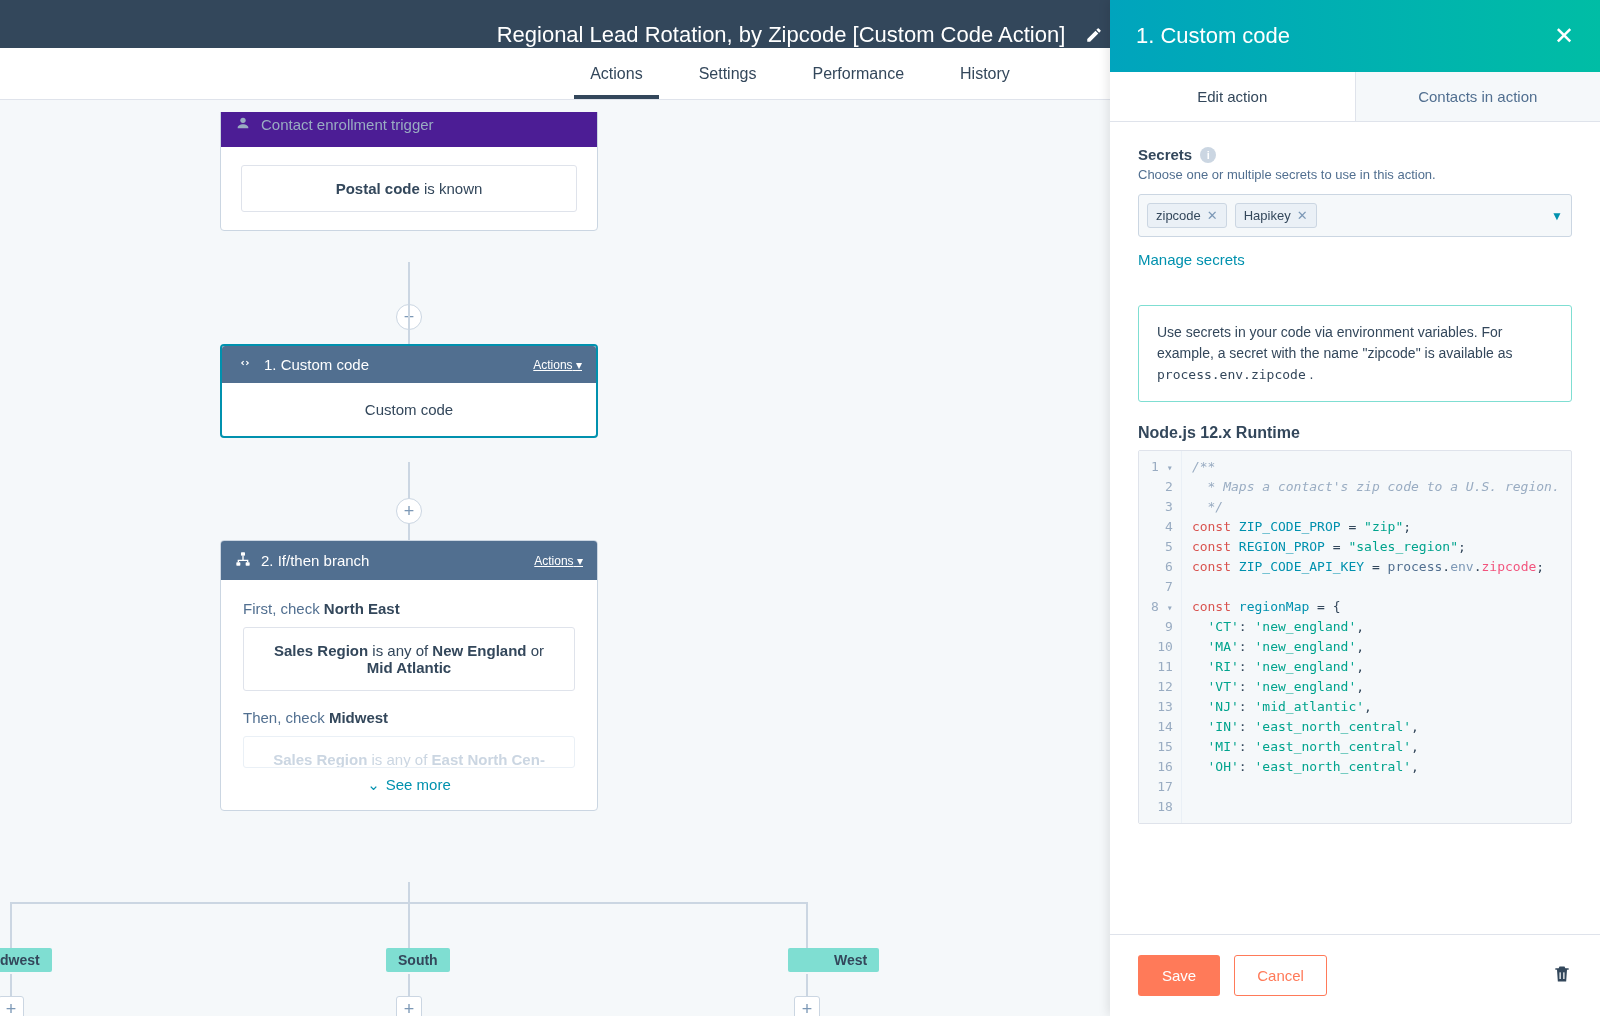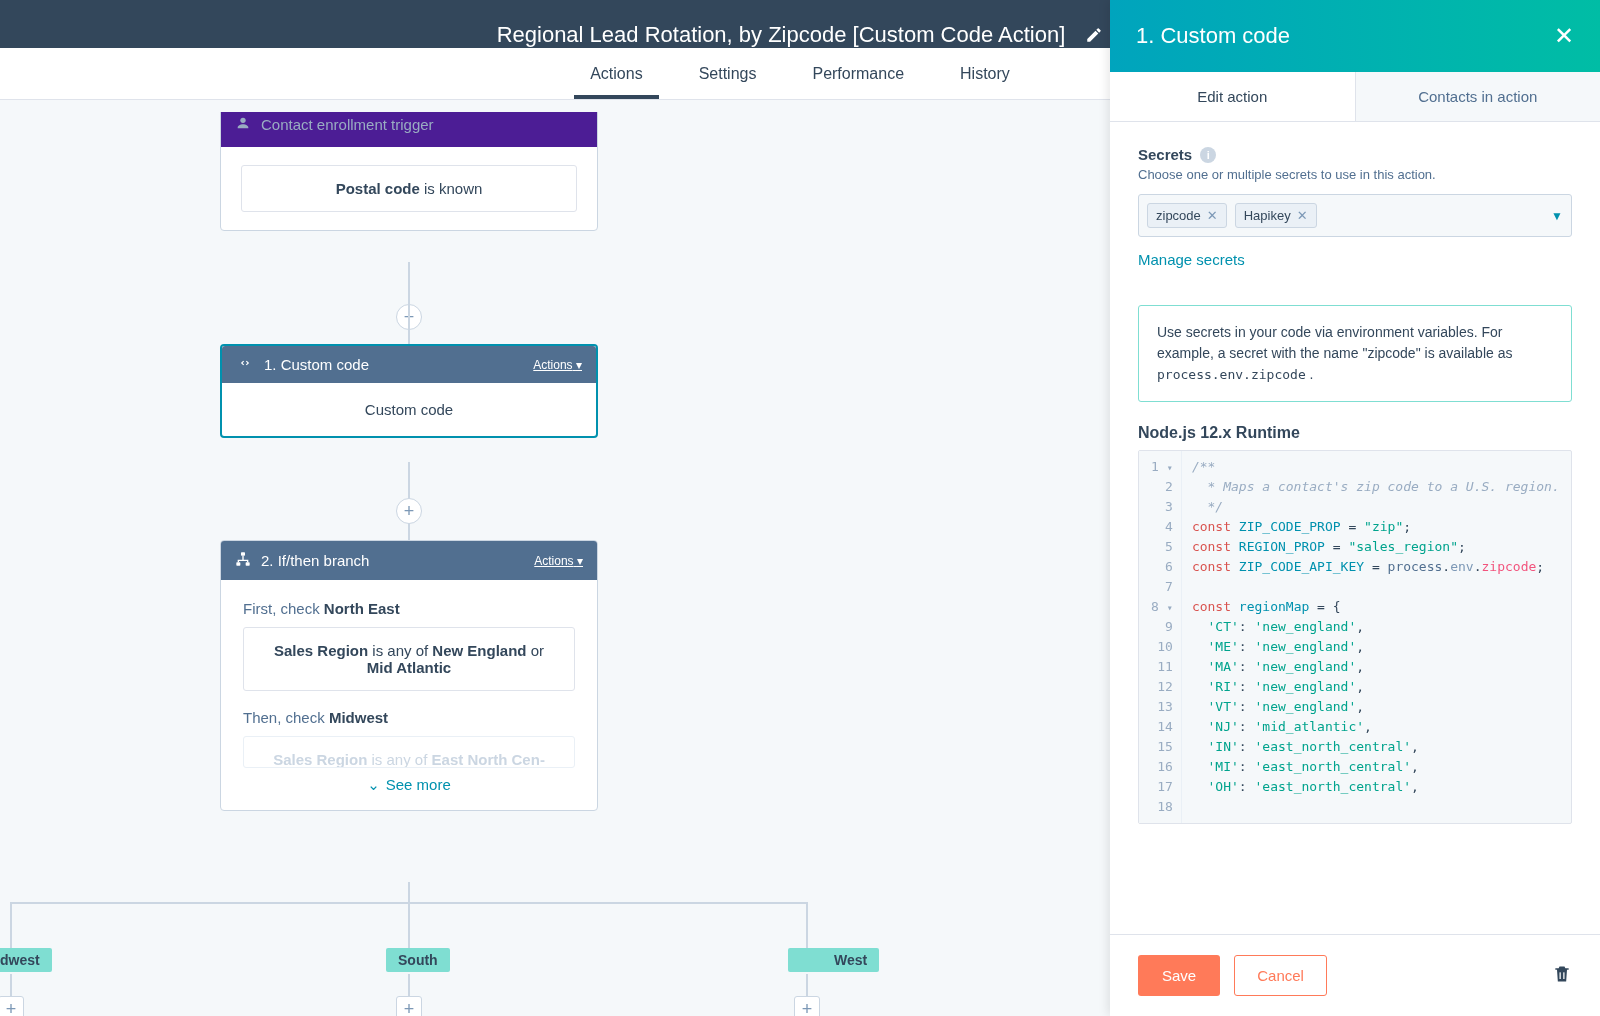--- a/index.html
+++ b/index.html
@@ -245,21 +245,20 @@
       <div class="codelines" id="codelines">
           <div class="cl"><span class="tok-cmt">/**</span></div>
           <div class="cl"><span class="tok-cmt">  * Maps a contact's zip code to a U.S. region.</span></div>
           <div class="cl"><span class="tok-cmt">  */</span></div>
           <div class="cl"><span class="tok-kw">const</span> <span class="tok-const">ZIP_CODE_PROP</span> = <span class="tok-str">"zip"</span>;</div>
           <div class="cl"><span class="tok-kw">const</span> <span class="tok-const">REGION_PROP</span> = <span class="tok-str">"sales_region"</span>;</div>
           <div class="cl"><span class="tok-kw">const</span> <span class="tok-const">ZIP_CODE_API_KEY</span> = <span class="tok-prop">process</span>.<span class="tok-env">env</span>.<span class="tok-zip">zipcode</span>;</div>
           <div class="cl"></div>
           <div class="cl"><span class="tok-kw">const</span> <span class="tok-const">regionMap</span> = {</div>
           <div class="cl">  <span class="tok-str">'CT'</span>: <span class="tok-str">'new_england'</span>,</div>
-          <div class="cl">  <span class="tok-str">'ME'</span>: <span class="tok-str">'new_england'</span>,</div>
           <div class="cl">  <span class="tok-str">'MA'</span>: <span class="tok-str">'new_england'</span>,</div>
           <div class="cl">  <span class="tok-str">'RI'</span>: <span class="tok-str">'new_england'</span>,</div>
           <div class="cl">  <span class="tok-str">'VT'</span>: <span class="tok-str">'new_england'</span>,</div>
           <div class="cl">  <span class="tok-str">'NJ'</span>: <span class="tok-str">'mid_atlantic'</span>,</div>
           <div class="cl">  <span class="tok-str">'IN'</span>: <span class="tok-str">'east_north_central'</span>,</div>
           <div class="cl">  <span class="tok-str">'MI'</span>: <span class="tok-str">'east_north_central'</span>,</div>
           <div class="cl">  <span class="tok-str">'OH'</span>: <span class="tok-str">'east_north_central'</span>,</div>
         </div>
     </div>
   </div>

